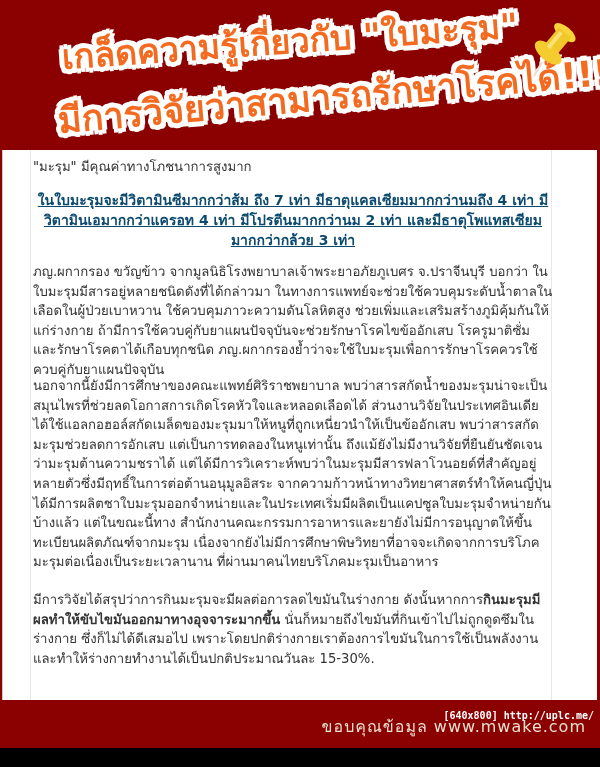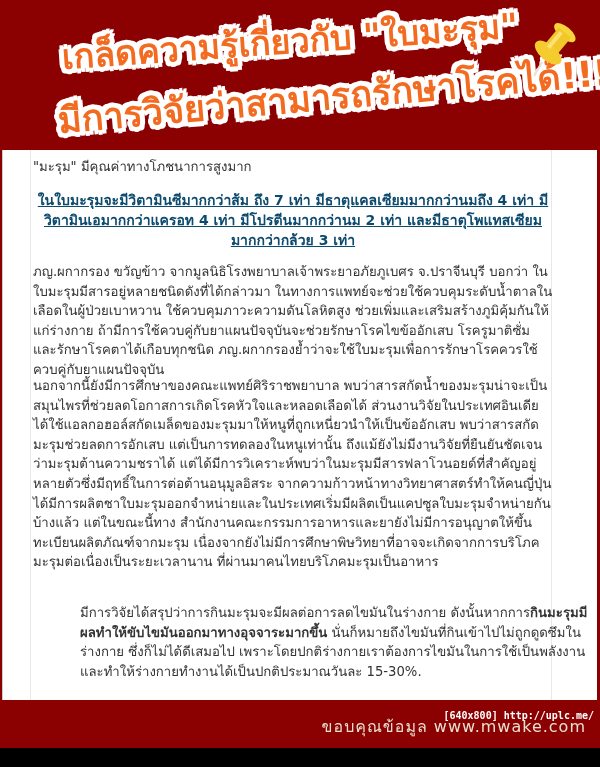--- a/index.html
+++ b/index.html
@@ -14,21 +14,21 @@
   .headline-1 { top: 30px; font-size: 34px; transform: rotate(-4deg); transform-origin: left center; left: 62px; }
   .headline-2 { top: 92px; font-size: 36px; transform: rotate(-5deg); transform-origin: left center; left: 58px; }
   .pushpin { position: absolute; left: 522px; top: 18px; width: 60px; height: 62px; }
   .content { position: absolute; left: 2px; top: 150px; width: 594px; height: 550px; background: #fff; border-left: 1px solid #ccc; }
   .content-inner { position: absolute; left: 27px; top: 0; width: 520px; height: 550px; border-left: 1px solid #e8e8e8; border-right: 1px solid #e8e8e8; }
   .text { position: absolute; left: 30px; width: 520px; font-family: "DejaVu Sans", sans-serif; font-size: 13.2px; line-height: 19.6px; color: #333; }
   .p0 { top: 7px; }
   .p-red { top: 40px; color: #0c4a6e; font-weight: bold; text-decoration: underline; font-size: 14px; line-height: 20px; text-align: center; }
   .p2 { top: 112px; }
   .p3 { top: 226px; }
-  .p4 { top: 453px; margin-left: 47px; }
+  .p4 { top: 440px; }
   .b { font-weight: bold; }
   .footer-brand { position: absolute; right: 14px; top: 714px; font-family: "DejaVu Sans", sans-serif; font-size: 16px; color: #e8e0d0; letter-spacing: 1px; }
   .watermark { position: absolute; right: 6px; top: 710px; font-family: "DejaVu Sans Mono", monospace; font-size: 10px; color: #fff; font-weight: bold; }
 </style>
 </head>
 <body>
 
 <div class="frame"></div>
 
 <div class="header">

